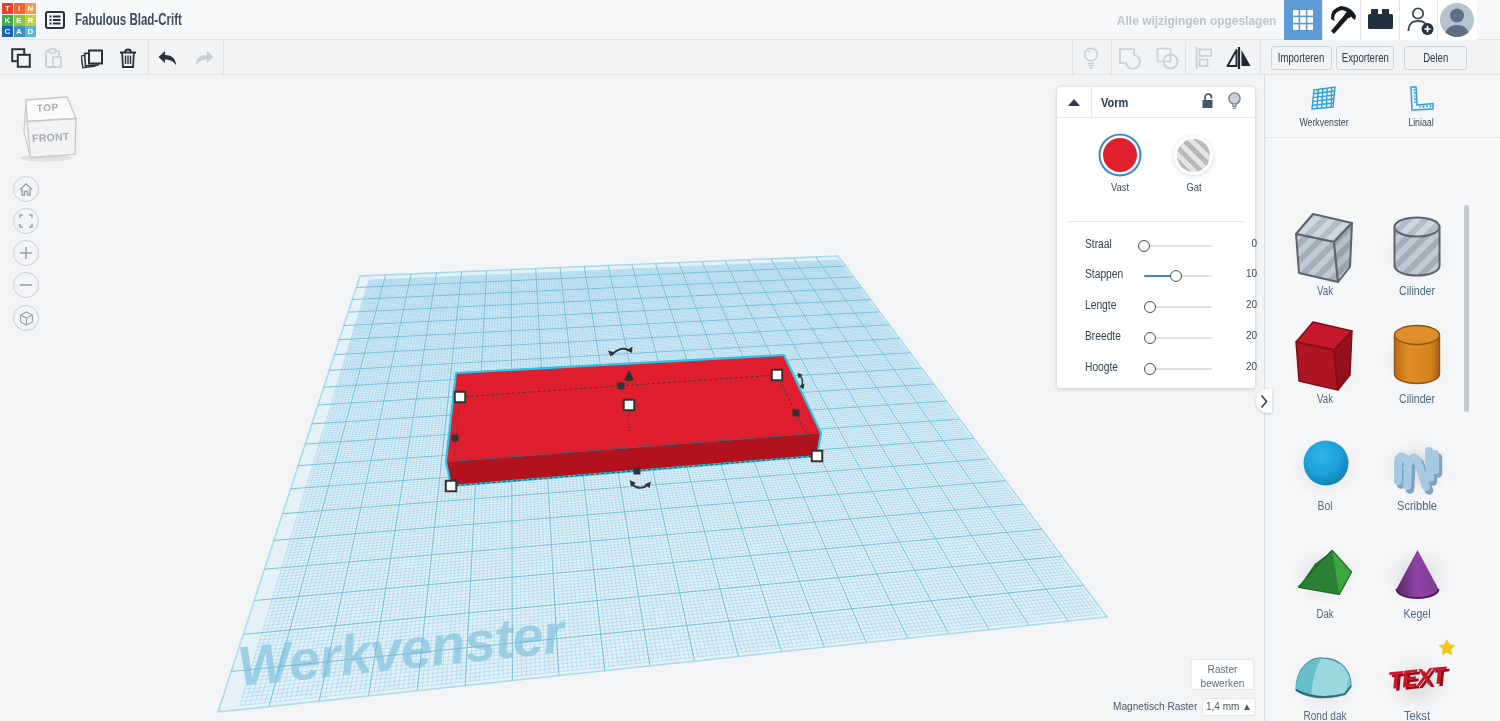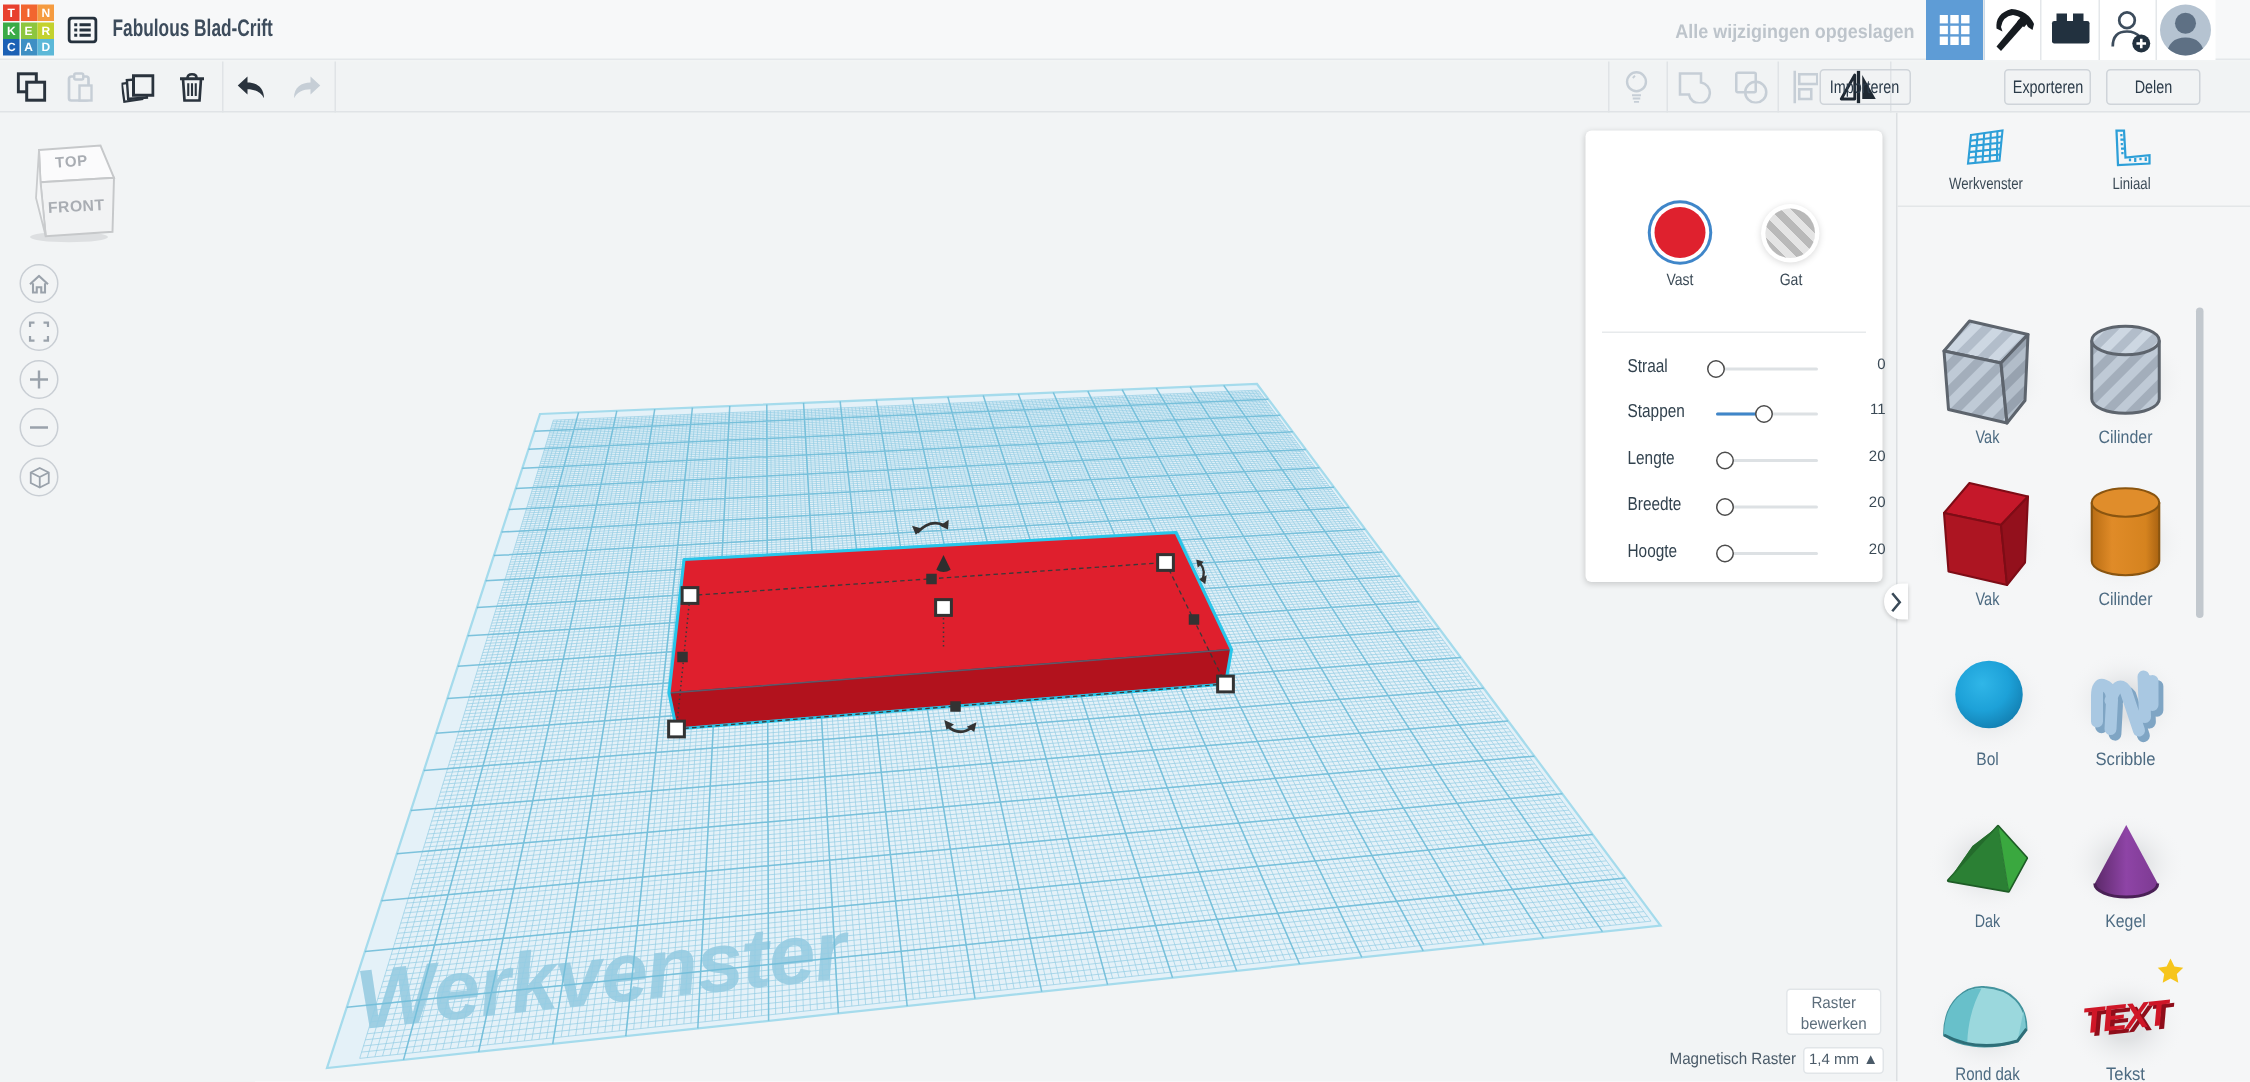--- a/index.html
+++ b/index.html
@@ -246,39 +246,56 @@
 </div>
 <div id="sbscroll"></div>
 </div>
 <div id="chevtab">
       <svg width="8" height="15" viewBox="0 0 8 15">
         <path d="M1.5 1.5 L6.5 7.5 L1.5 13.5" stroke="#3a4a58" stroke-width="1.7" fill="none"></path>
       </svg>
     </div>
 
 <div id="vorm">
+<div id="vormhead">
+<div id="collbtn">
+          <svg width="14" height="9">
+            <path d="M7 1 L13 8 L1 8 Z" fill="#2c3c4a"></path>
+          </svg>
+        </div>
+<div id="vormtitle">Vorm</div>
+<svg width="13" height="16" viewBox="0 0 13 16" style="position:absolute;right:41px;top:6px">
+          <rect x="1.5" y="7" width="10" height="8" rx="0.5" fill="#44576a"></rect>
+          <path d="M4 7 V4.5 Q4 1.2 7.2 1.2 Q10.5 1.2 10.5 4.5 V5.5" fill="none" stroke="#44576a" stroke-width="1.7"></path>
+        </svg>
+<svg width="15" height="19" viewBox="0 0 15 19" style="position:absolute;right:13px;top:5px">
+          <circle cx="7.5" cy="6.5" r="5.6" fill="#ccd2d8" stroke="#77828e" stroke-width="1.4"></circle>
+          <path d="M5.8 12 L6 14.5 H9 L9.2 12" fill="#ccd2d8" stroke="#77828e" stroke-width="1.2"></path>
+          <path d="M5.9 16.2 H9.1" stroke="#77828e" stroke-width="1.1"></path>
+        </svg>
+</div>
 <div class="vcirc" style="left:46px;top:51px;width:34px;height:34px;background:#df212e;box-shadow:0 0 0 2.5px #fff,0 0 0 4.5px #3f86c9"></div>
 <div class="vcirc" style="left:120px;top:52px;width:33px;height:33px;background:repeating-linear-gradient(45deg,#e4e4e4 0 5px,#b9b9b9 5px 10px);box-shadow:0 0 0 3px #fff,0 1px 5px 3px rgba(0,0,0,0.15)"></div>
 <div class="vlabel" style="left:33px;top:94px">Vast</div>
 <div class="vlabel" style="left:107px;top:94px">Gat</div>
 <div id="vdivider"></div>
 <div class="srow" style="top:147px">
         <div class="slabel">Straal</div>
         <div class="strack">
           <div class="sknob" style="left:-6px"></div>
         </div>
         <div class="sval">0</div>
       </div>
 <div class="srow" style="top:177px">
         <div class="slabel">Stappen</div>
         <div class="strack">
           <div class="sfill" style="left:0;width:32px"></div>
           <div class="sknob" style="left:26px"></div>
         </div>
-        <div class="sval">11</div>
+        <div class="sval">10</div>
       </div>
 <div class="srow" style="top:208px">
         <div class="slabel">Lengte</div>
         <div class="strack">
           <div class="sknob" style="left:0px"></div>
         </div>
         <div class="sval">20</div>
       </div>
 <div class="srow" style="top:239px">
         <div class="slabel">Breedte</div>
@@ -456,21 +473,21 @@
           </g>
         </svg>
       </div>
 <div class="ticon" style="left:1226px;width:26px">
         <svg width="26" height="22" viewBox="0 0 26 22">
           <path d="M10.5 3 V19 H1.5 Z" fill="none" stroke="#1e2832" stroke-width="1.9" stroke-linejoin="round"></path>
           <path d="M15.5 3 V19 H24.5 Z" fill="#1e2832"></path>
           <path d="M13 0 V22" stroke="#1e2832" stroke-width="2.2"></path>
         </svg>
       </div>
-<div class="tbtn" style="left:1213px;width:61px">
+<div class="tbtn" style="left:1271px;width:61px">
         <span style="display:inline-block;transform:scaleX(0.8);font-size:12px">Importeren</span>
       </div>
 <div class="tbtn" style="left:1336px;width:58px">
         <span style="display:inline-block;transform:scaleX(0.8);font-size:12px">Exporteren</span>
       </div>
 <div class="tbtn" style="left:1404px;width:63px">
         <span style="display:inline-block;transform:scaleX(0.8);font-size:12px">Delen</span>
       </div>
 </div>
 

